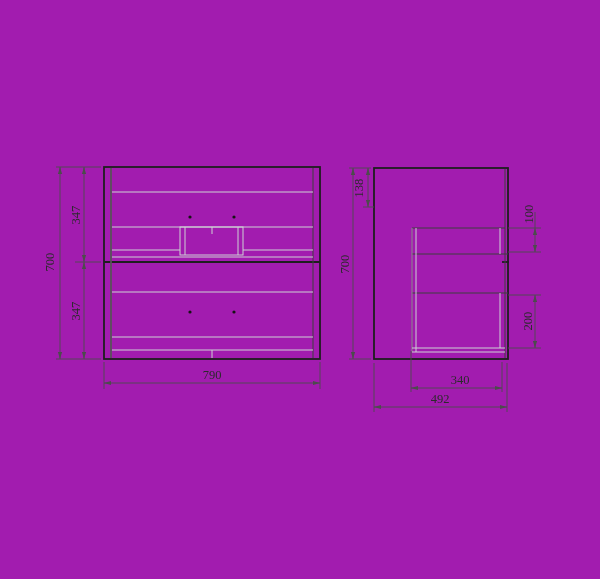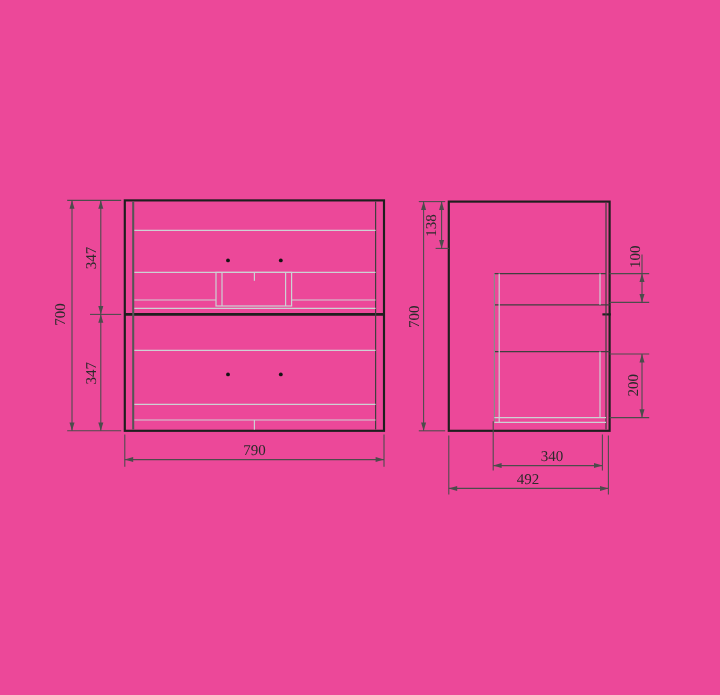--- a/index.html
+++ b/index.html
@@ -1,16 +1,16 @@
 <!DOCTYPE html>
 <html><head>
 <meta charset="utf-8">
 <style>
   html,body{margin:0;padding:0;background:#ffffff;}
-  .canvas{position:relative;width:600px;height:579px;background:#ec4899;overflow:hidden;}
+  .canvas{position:relative;width:600px;height:579px;background:#a21caf;overflow:hidden;}
   svg{display:block;}
   svg rect{fill:none;}
   .g-outline line, .g-outline rect{stroke-width:1.8;}
   .g-outline .divider{stroke-width:2.2;}
   .g-panel line{stroke-width:1.7;}
   .g-inner line{stroke-width:1;}
   .g-back line{stroke-width:1;}
   .g-light line, .g-light rect{stroke-width:1;}
   .g-dims line{stroke-width:0.9;}
   .g-arrows polygon{stroke:none;}

